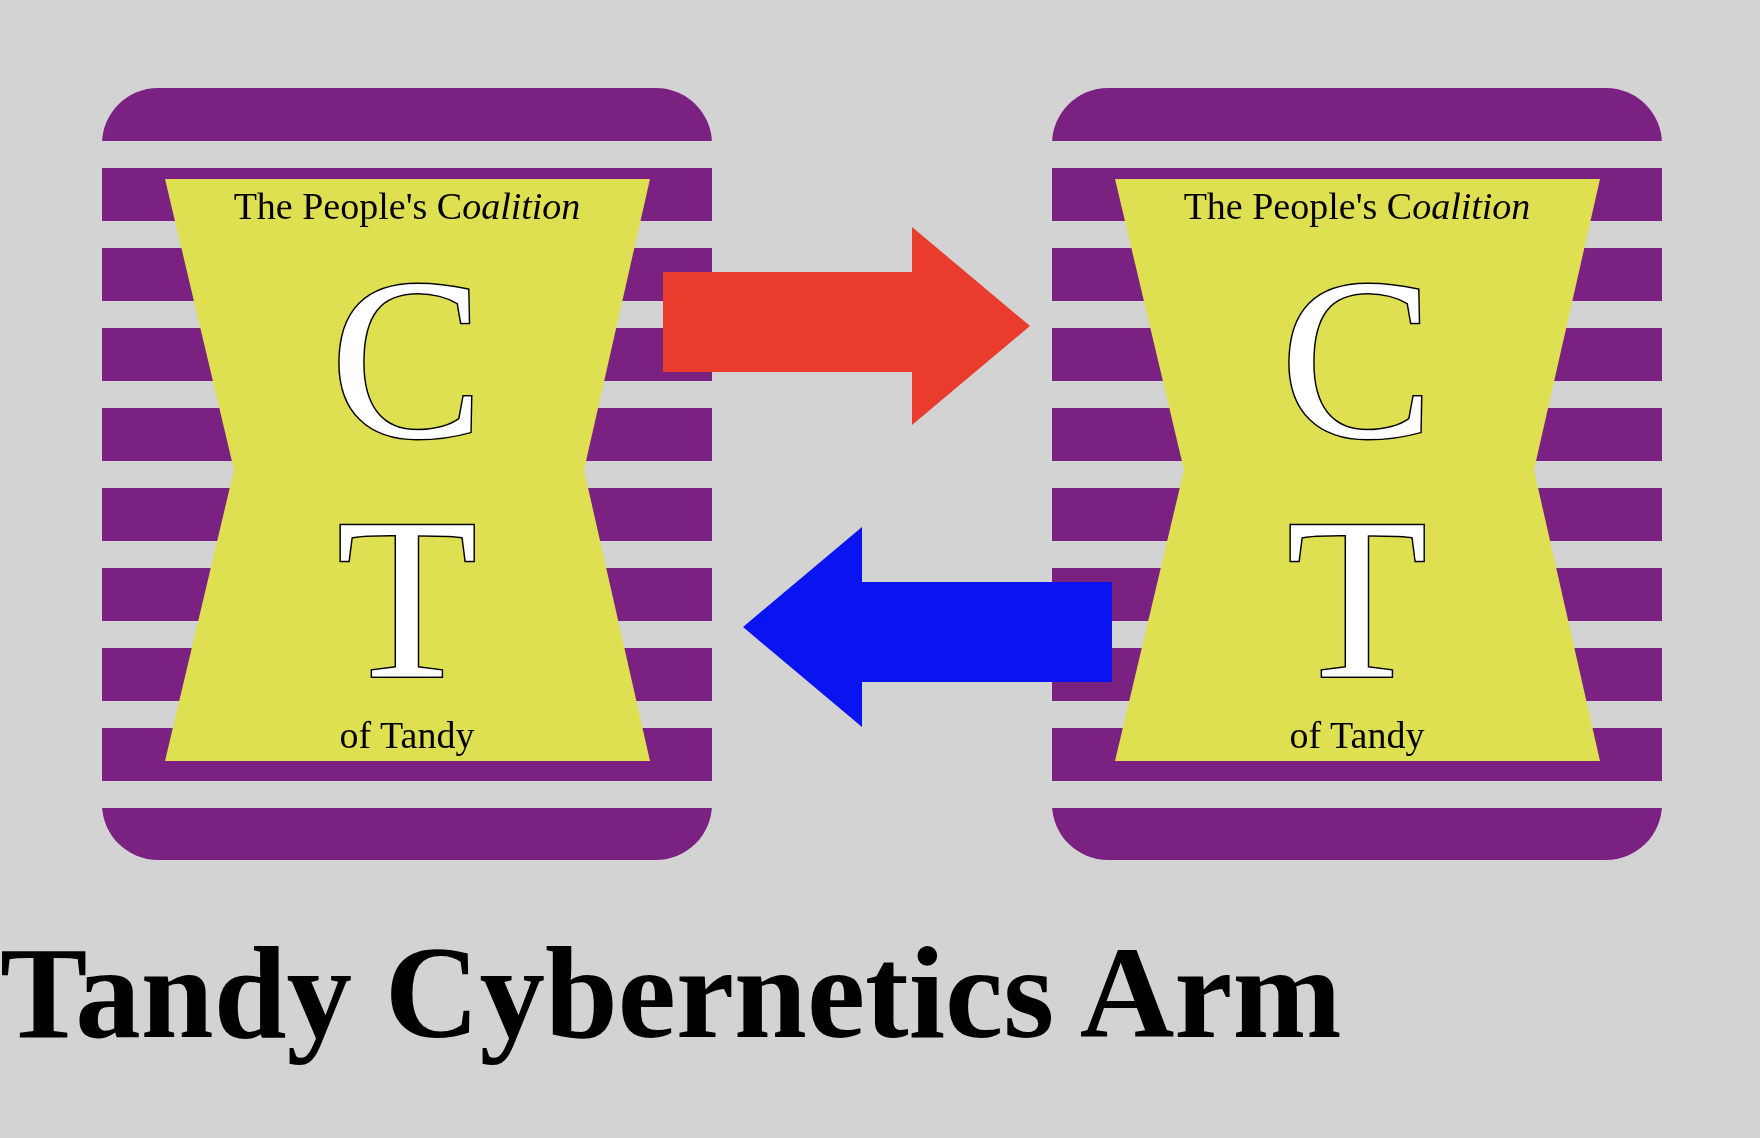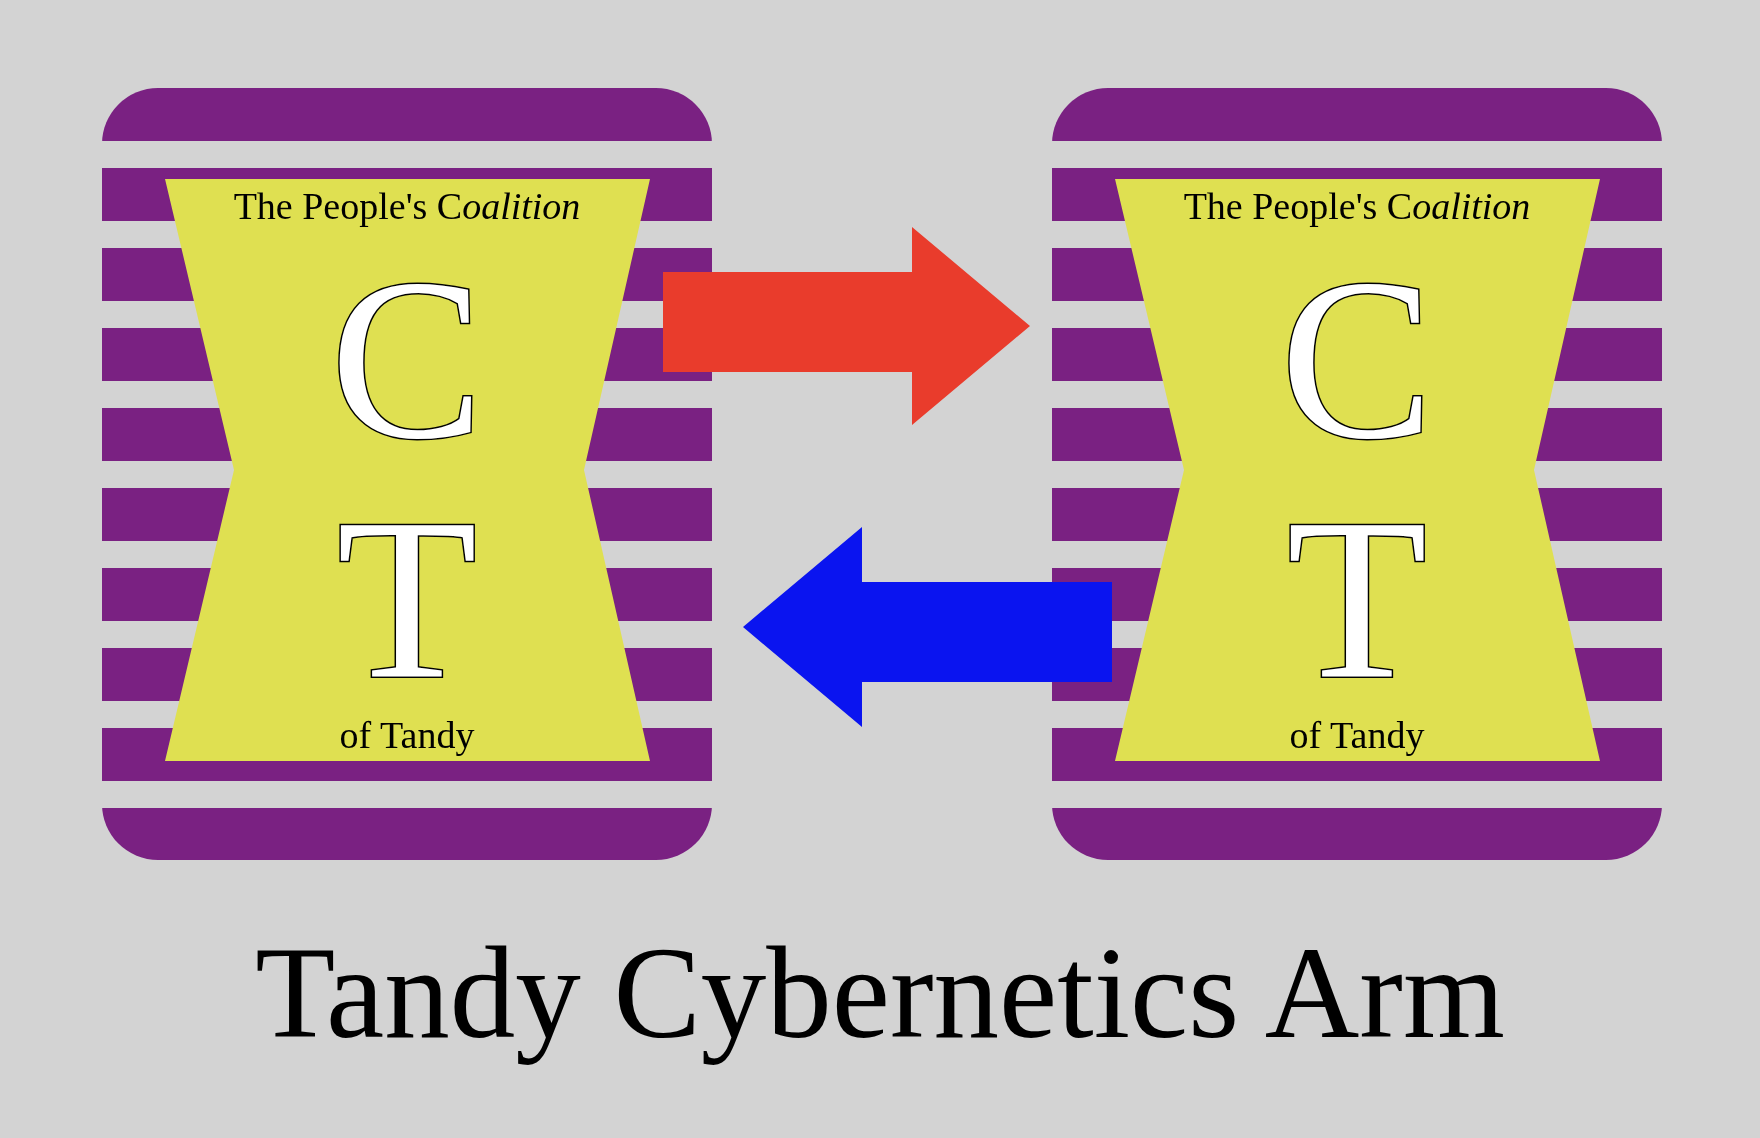--- a/index.html
+++ b/index.html
@@ -52,23 +52,22 @@
     pointer-events: none;
   }
   .red-arrow  { fill: var(--red, #e93c2c); }
   .blue-arrow { fill: var(--blue, #0a14f0); }
 
   
   .page-title {
     position: absolute;
     left: 0; right: 0;
     top: 927px;
-    text-align: center;
     font-family: "Liberation Serif", serif;
-    font-weight: normal;
+    font-weight: bold;
     font-size: 131px;
     line-height: 1;
     color: var(--ink, #000);
     white-space: nowrap;
   }
 </style>
 </head>
 <body>
 
 <div class="canvas">

